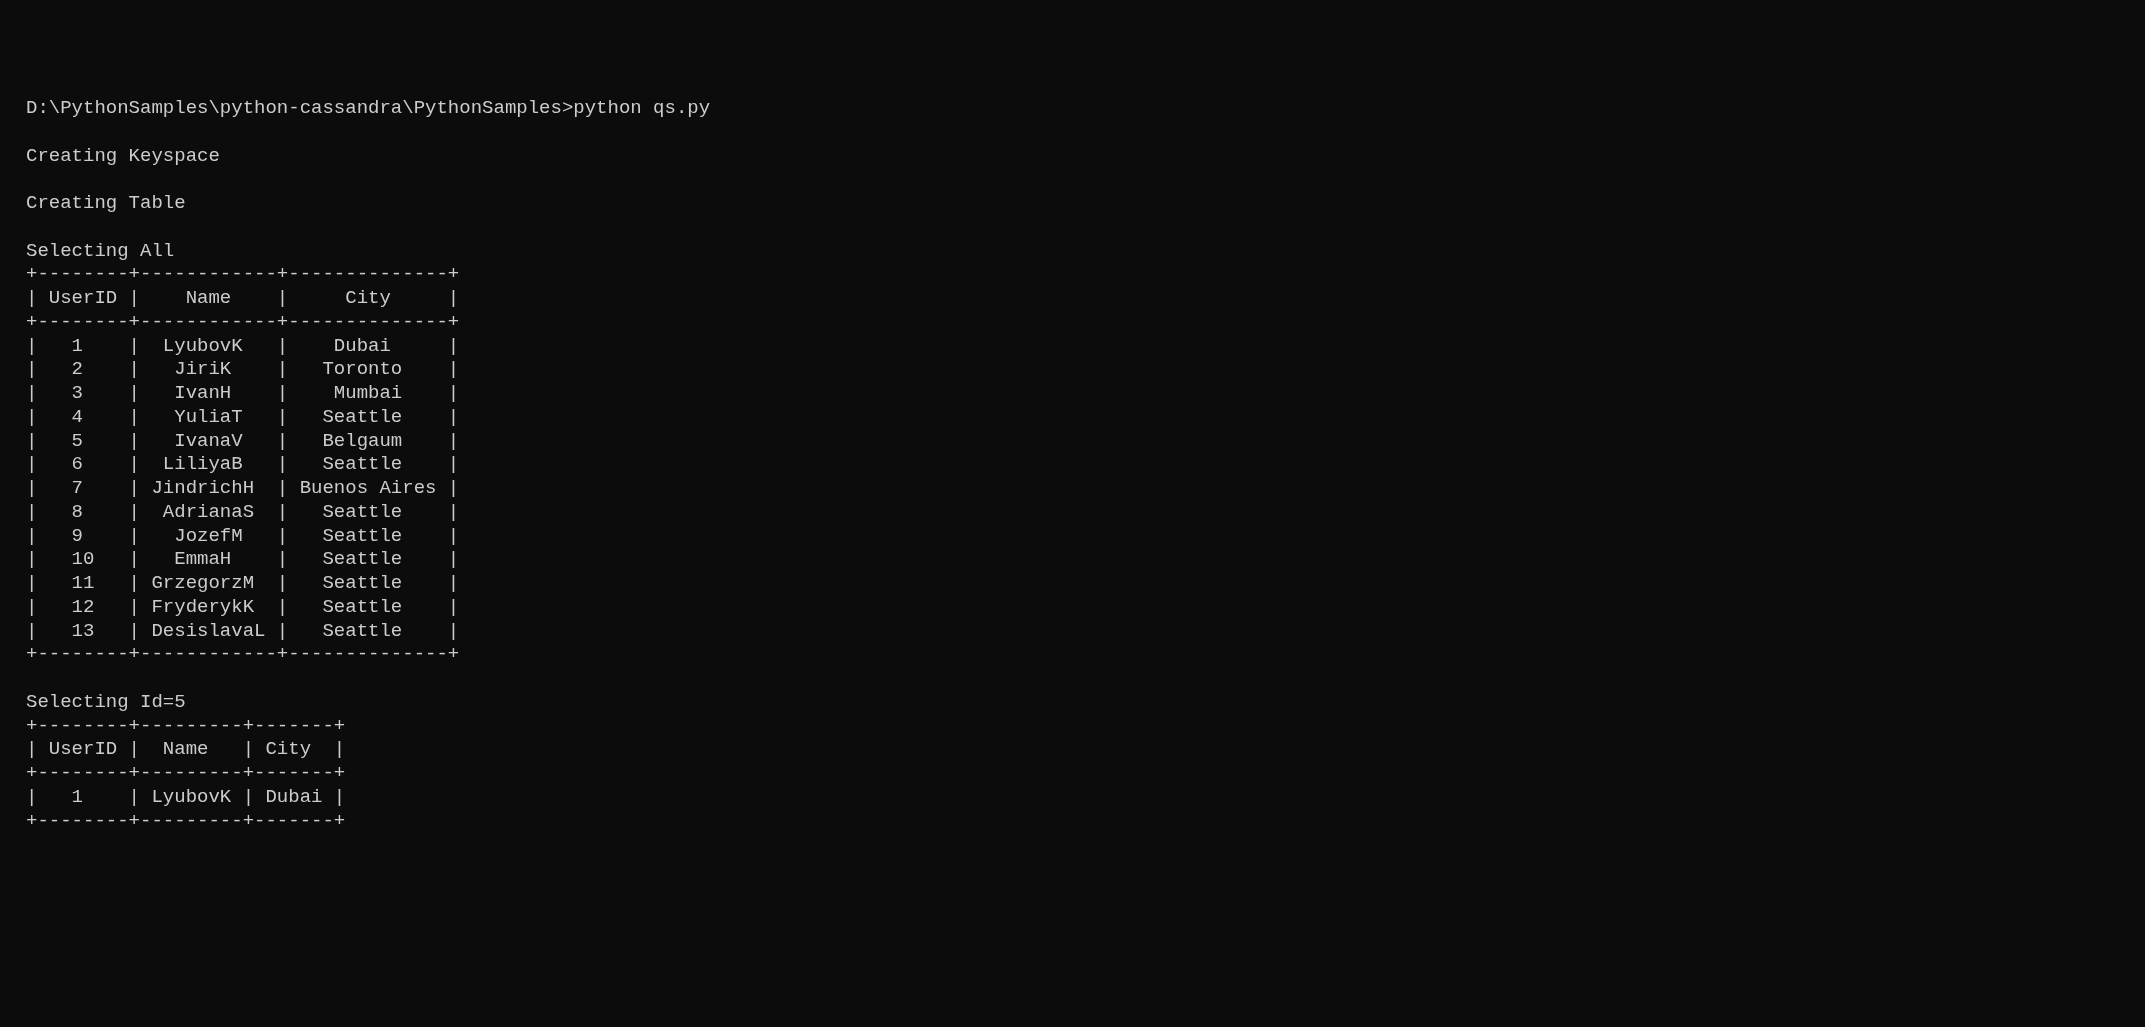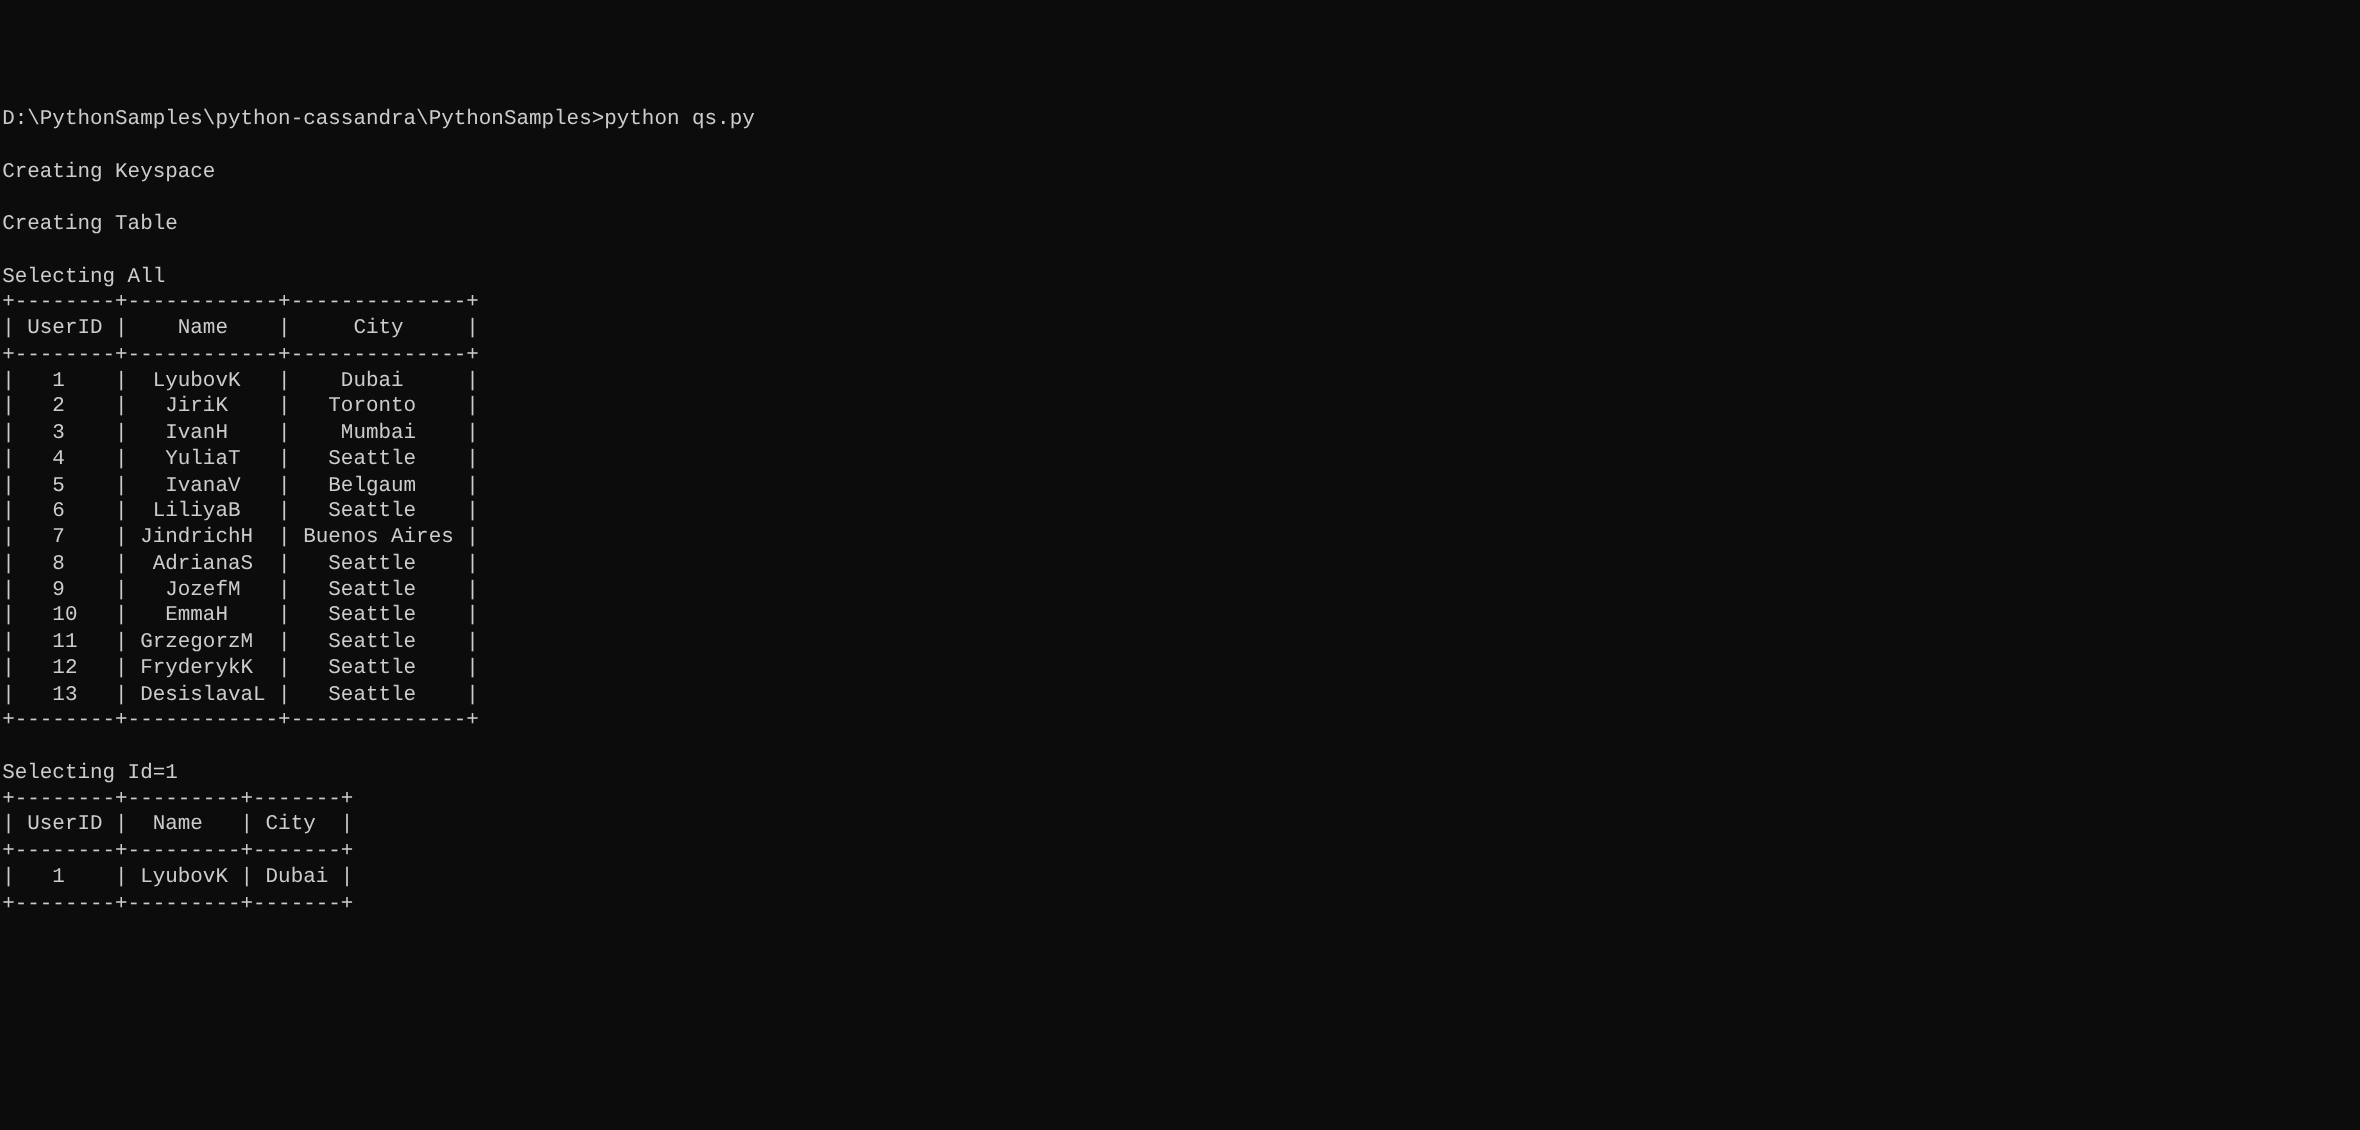--- a/index.html
+++ b/index.html
@@ -13,20 +13,21 @@
       font-family: 'Consolas', 'Courier New', monospace;
       font-size: 19px;
       line-height: 1.25;
       padding: 2px 0;
       white-space: pre;
       width: 2145px;
       min-height: 1027px;
     }
     .terminal-content {
       padding-left: 2px;
+      margin-left: 24px;
     }
   </style>
 </head>
 <body>
 
 
 
 <div class="terminal-content"><span>D:\PythonSamples\python-cassandra\PythonSamples&gt;python qs.py</span>
 
 <span>Creating Keyspace</span>
@@ -45,21 +46,21 @@
 |   6    |  LiliyaB   |   Seattle    |
 |   7    | JindrichH  | Buenos Aires |
 |   8    |  AdrianaS  |   Seattle    |
 |   9    |   JozefM   |   Seattle    |
 |   10   |   EmmaH    |   Seattle    |
 |   11   | GrzegorzM  |   Seattle    |
 |   12   | FryderykK  |   Seattle    |
 |   13   | DesislavaL |   Seattle    |
 +--------+------------+--------------+</span>
 
-<span>Selecting Id=1</span>
+<span>Selecting Id=5</span>
 <span id="table2-container">+--------+---------+-------+
 | UserID |  Name   | City  |
 +--------+---------+-------+
 |   1    | LyubovK | Dubai |
 +--------+---------+-------+</span>
 </div>
 
 
 
 

